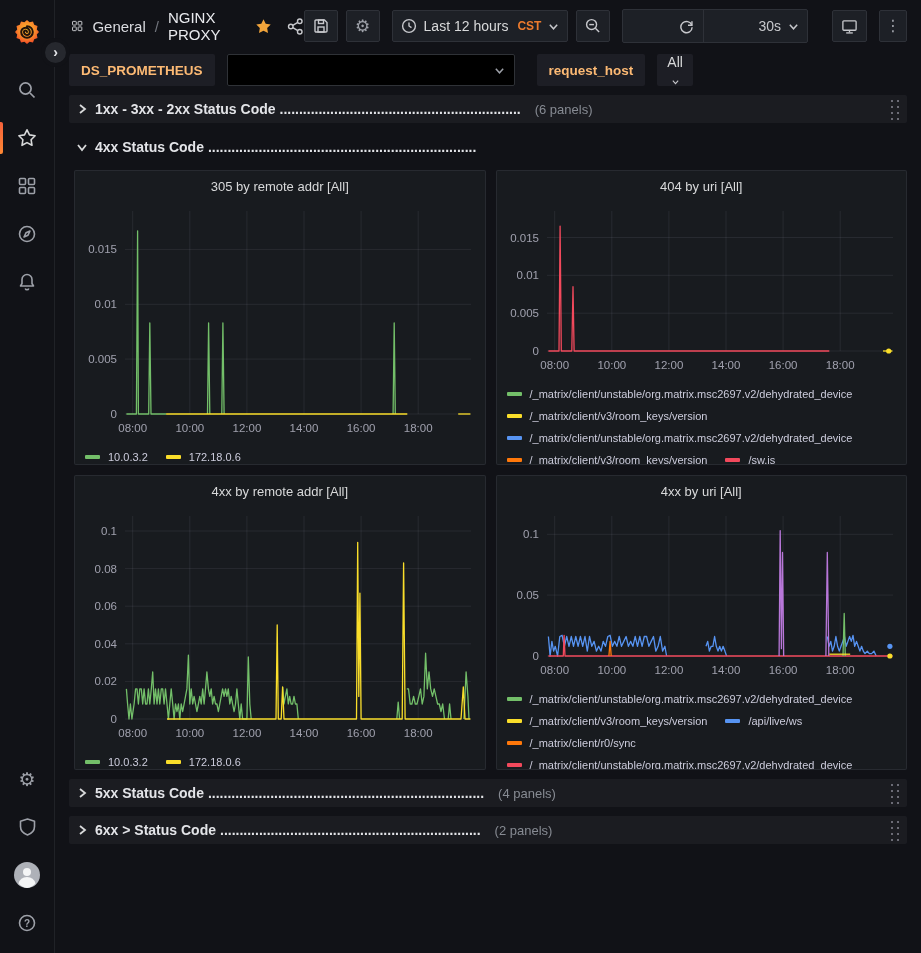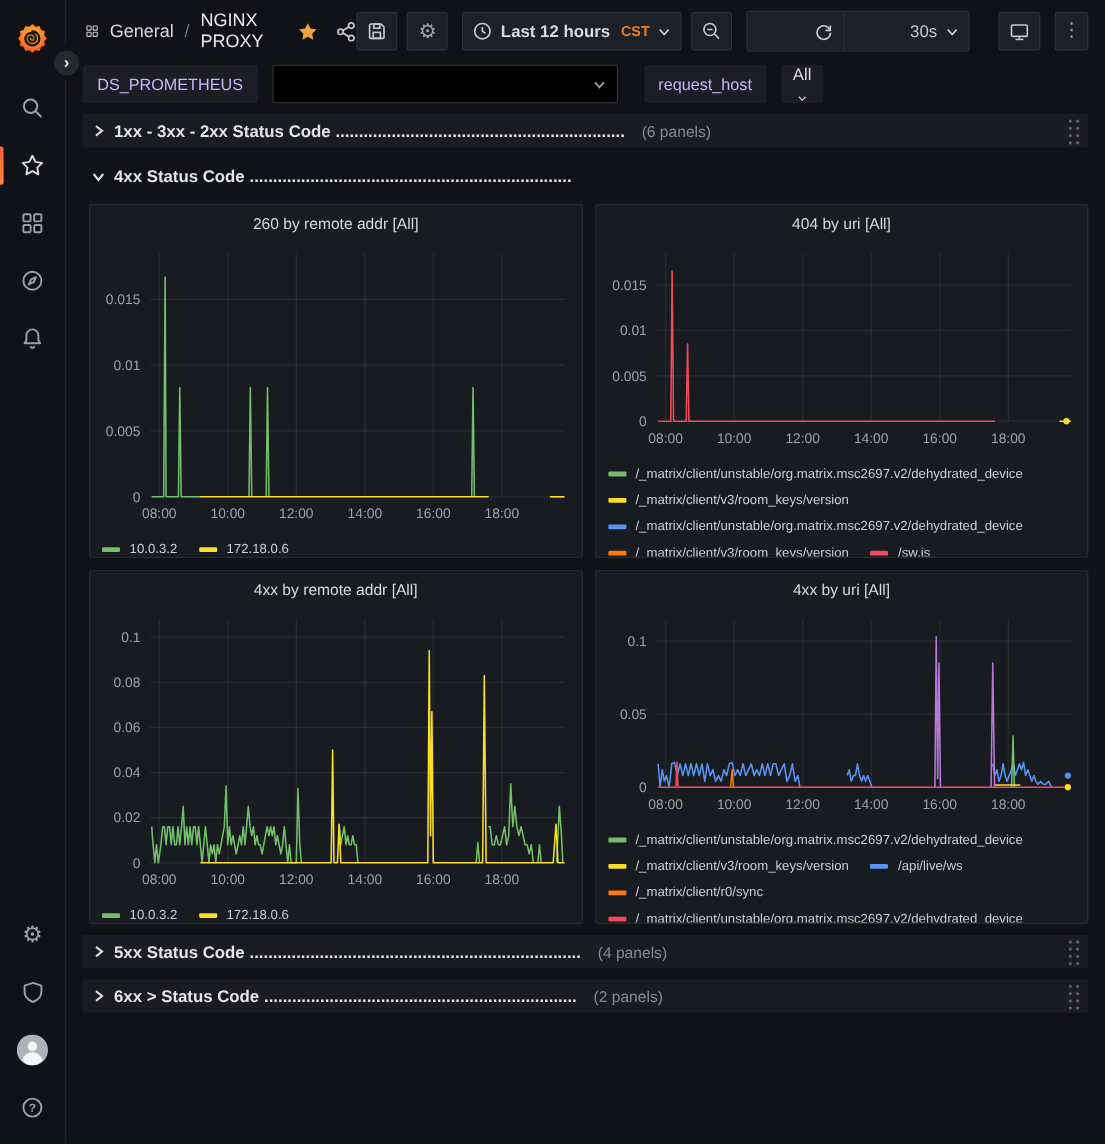--- a/index.html
+++ b/index.html
@@ -55,30 +55,30 @@
   .tbtn {
     height: 32px; min-width: 34px; padding: 0 8px;
     display: flex; align-items: center; justify-content: center; gap: 7px;
     background: #1D2026; border: 1px solid #2E3138; border-radius: 2px;
     color: #C7C8CC; cursor: pointer; font-size: 14px;
   }
   .btn-group { display: flex; align-items: stretch; background: #1D2026; border: 1px solid #2E3138; border-radius: 2px; }
   .btn-group .tbtn { border: none; background: transparent; margin-left: 46px; }
   .btn-group .divider { width: 1px; background: #2E3138; }
   .tz { color: #ED7B2D; font-size: 12px; font-weight: 700; margin-left: 2px; }
-  .time-label { white-space: nowrap; color: #D8D9DA; font-weight: bold; }
+  .time-label { white-space: nowrap; color: #D8D9DA; }
   .kebab-btn { min-width: 28px; padding: 0 4px; margin-left: 4px; }
   .monitor-btn { margin-left: 16px; }
 
   
   .submenu { height: 36px; flex: none; display: flex; align-items: center; padding: 0 14px; gap: 12px; }
   .var-chip {
     height: 32px; display: flex; align-items: center; padding: 11px 12px;
     background: rgba(204,204,220,0.07); border-radius: 2px;
-    font-size: 13.5px; font-weight: 400; color: #c4b5fd; white-space: nowrap;
+    font-size: 13.5px; font-weight: 700; color: #fdba74; white-space: nowrap;
   }
   .var-value-redacted {
     width: 288px; height: 32px; background: #000;
     border: 1px solid #2F3237; border-radius: 2px;
     display: flex; align-items: center; justify-content: flex-end; padding-right: 9px; cursor: pointer;
   }
   .var-all {
     height: 32px; display: flex; align-items: center; gap: 8px; padding: 0 10px;
     background: rgba(204,204,220,0.07); border-radius: 2px; color: #D8D9DA;
     font-size: 14px; cursor: pointer; flex-direction: column;
@@ -326,21 +326,21 @@
             </svg>
         </span>
         <span class="row-title">4xx Status Code</span>
         <span class="row-dots">.....................................................................</span>
       </div>
 
       <div class="gap9"></div>
 
       <div class="panel-grid">
         <section class="panel">
-          <div class="panel-title">260 by remote addr [All]</div>
+          <div class="panel-title">305 by remote addr [All]</div>
           <div class="chart"><svg width="410" height="243">
                 <line x1="50" y1="217.0" x2="396" y2="217.0" stroke="rgba(204,204,220,0.09)" stroke-width="1"></line>
                 <text x="42" y="221" text-anchor="end" font-size="11.5" fill="rgba(204,204,220,0.75)" font-family="Liberation Sans, sans-serif">0</text>
                 <line x1="50" y1="162.1" x2="396" y2="162.1" stroke="rgba(204,204,220,0.09)" stroke-width="1"></line>
                 <text x="42" y="166.1" text-anchor="end" font-size="11.5" fill="rgba(204,204,220,0.75)" font-family="Liberation Sans, sans-serif">0.005</text>
                 <line x1="50" y1="107.3" x2="396" y2="107.3" stroke="rgba(204,204,220,0.09)" stroke-width="1"></line>
                 <text x="42" y="111.3" text-anchor="end" font-size="11.5" fill="rgba(204,204,220,0.75)" font-family="Liberation Sans, sans-serif">0.01</text>
                 <line x1="50" y1="52.4" x2="396" y2="52.4" stroke="rgba(204,204,220,0.09)" stroke-width="1"></line>
                 <text x="42" y="56.4" text-anchor="end" font-size="11.5" fill="rgba(204,204,220,0.75)" font-family="Liberation Sans, sans-serif">0.015</text>
                 <line x1="57.7" y1="14" x2="57.7" y2="217" stroke="rgba(204,204,220,0.09)" stroke-width="1"></line>

